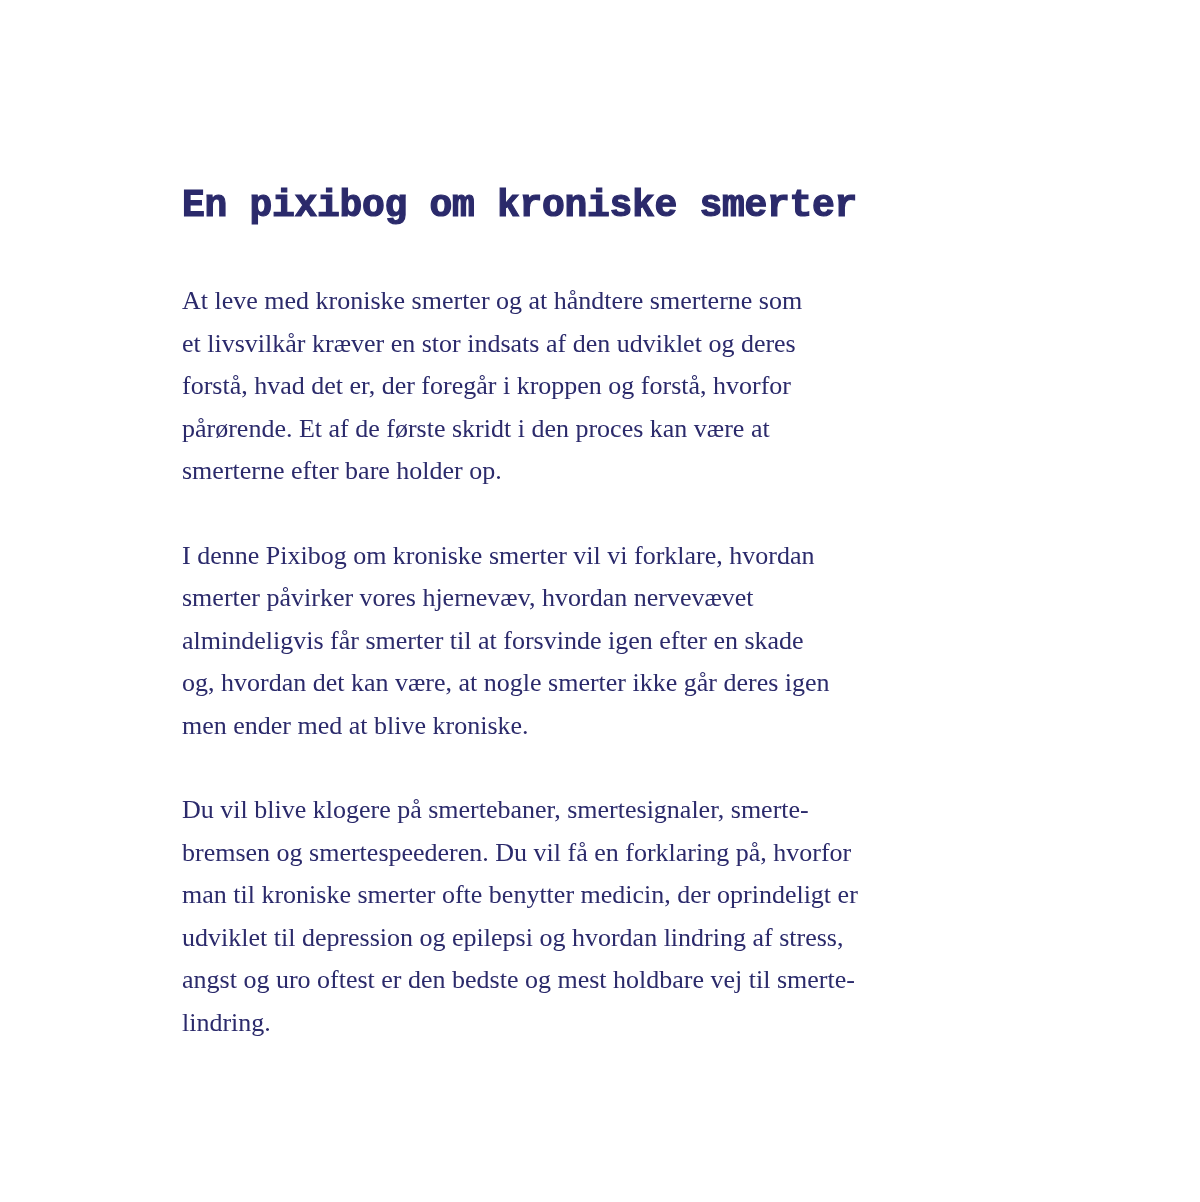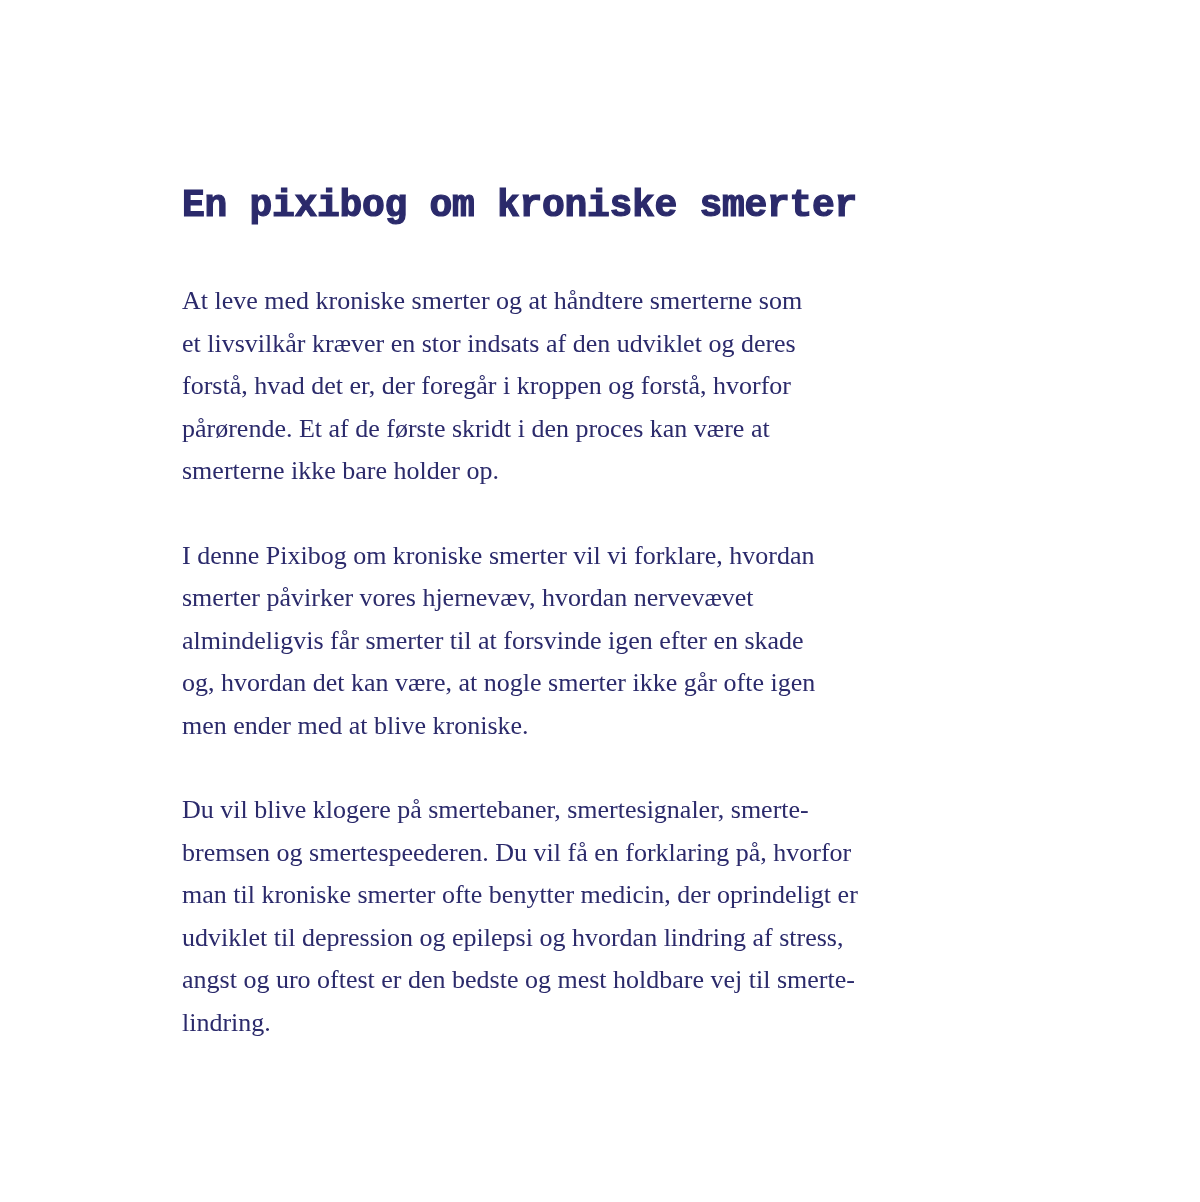--- a/index.html
+++ b/index.html
@@ -50,28 +50,28 @@
 
 <div class="page">
   <h1 class="title">En pixibog om kroniske smerter</h1>
 
   <div class="body-text">
     <p class="para">
       <span class="line">At leve med kroniske smerter og at håndtere smerterne som</span>
       <span class="line">et livsvilkår kræver en stor indsats af den udviklet og deres</span>
       <span class="line">forstå, hvad det er, der foregår i kroppen og forstå, hvorfor</span>
       <span class="line">pårørende. Et af de første skridt i den proces kan være at</span>
-      <span class="line">smerterne ikke bare holder op.</span>
+      <span class="line">smerterne efter bare holder op.</span>
     </p>
 
     <p class="para">
       <span class="line">I denne Pixibog om kroniske smerter vil vi forklare, hvordan</span>
       <span class="line">smerter påvirker vores hjernevæv, hvordan nervevævet</span>
       <span class="line">almindeligvis får smerter til at forsvinde igen efter en skade</span>
-      <span class="line">og, hvordan det kan være, at nogle smerter ikke går ofte igen</span>
+      <span class="line">og, hvordan det kan være, at nogle smerter ikke går deres igen</span>
       <span class="line">men ender med at blive kroniske.</span>
     </p>
 
     <p class="para">
       <span class="line">Du vil blive klogere på smertebaner, smertesignaler, smerte-</span>
       <span class="line">bremsen og smertespeederen. Du vil få en forklaring på, hvorfor</span>
       <span class="line">man til kroniske smerter ofte benytter medicin, der oprindeligt er</span>
       <span class="line">udviklet til depression og epilepsi og hvordan lindring af stress,</span>
       <span class="line">angst og uro oftest er den bedste og mest holdbare vej til smerte-</span>
       <span class="line">lindring.</span>

